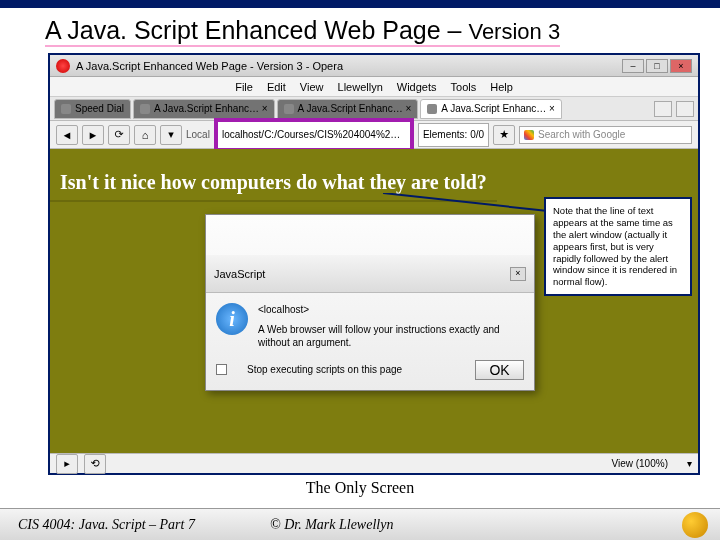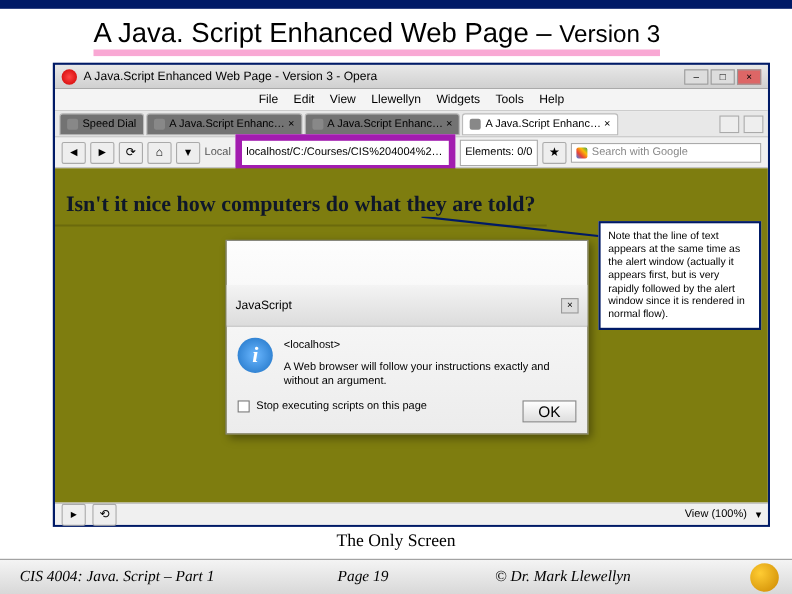--- a/index.html
+++ b/index.html
@@ -1,56 +1,56 @@
 <!DOCTYPE html>
 <html><head>
 <meta charset="utf-8">
 <style>
   * { box-sizing: border-box; margin: 0; padding: 0; }
   body { width: 720px; height: 540px; font-family: Arial, sans-serif; background: #fff; position: relative; overflow: hidden; }
   .slide-border { border-top: 8px solid #001a66; width: 100%; }
   .title-area { padding: 8px 30px 4px 45px; }
   .title { font-size: 25px; color: #000; }
   .title-v { font-size: 22px; }
-  .underline { border-bottom: 6px solid #f9a8d4; display: inline-block; margin-left: 40px; }
+  .underline { border-bottom: 2px solid #f9a8d4; display: inline-block; }
   .screenshot-wrap { border: 2px solid #001a66; margin: 2px 20px 0 48px; height: 422px; position: relative; background: #fff; }
   .browser-titlebar { height: 22px; background: linear-gradient(#e8e8e8,#d0d0d0); border-bottom: 1px solid #aaa; display: flex; align-items: center; padding: 0 6px; font-size: 11px; gap: 6px; }
   .opera-icon { width: 14px; height: 14px; background: radial-gradient(circle,#ff4444,#cc0000); border-radius: 50%; }
   .win-btns { margin-left: auto; display: flex; gap: 2px; }
   .win-btn { width: 22px; height: 14px; background: #ddd; border: 1px solid #999; font-size: 9px; text-align: center; line-height: 12px; }
   .win-btn.close { background: #d66; }
   .menubar { height: 20px; background: #f4f4f4; border-bottom: 1px solid #ccc; display: flex; gap: 14px; padding: 0 10px; font-size: 11px; align-items: center; justify-content: center; }
   .tabbar { height: 24px; background: #e8e8e8; border-bottom: 1px solid #bbb; display: flex; align-items: center; padding: 0 4px; gap: 2px; font-size: 10px; }
   .tab { background: #737373; border: 1px solid #bbb; padding: 2px 6px; height: 20px; display: flex; align-items: center; gap: 4px; border-radius: 3px 3px 0 0; }
   .tab.active { background: #fff; }
   .tab-icon { width: 10px; height: 10px; background: #888; border-radius: 2px; }
   .tabbar-right { margin-left: auto; display: flex; gap: 4px; }
   .sq-btn { width: 18px; height: 16px; background: #eee; border: 1px solid #aaa; }
   .addrbar { height: 28px; background: #f0f0f0; border-bottom: 1px solid #bbb; display: flex; align-items: center; padding: 0 6px; gap: 4px; font-size: 10px; }
   .nav-btn { width: 22px; height: 20px; background: #eee; border: 1px solid #aaa; border-radius: 2px; display: flex; align-items: center; justify-content: center; font-size: 11px; }
-  .addr-input { flex: 0 0 200px; height: 34px; border: 6px solid #a21caf; background: #fff; padding: 0 4px; font-size: 10px; display: flex; align-items: center; }
+  .addr-input { flex: 0 0 200px; height: 34px; border: 4px solid #a21caf; background: #fff; padding: 0 4px; font-size: 10px; display: flex; align-items: center; }
   .elem-box { height: 24px; border: 1px solid #aaa; background: #fff; padding: 0 4px; display: flex; align-items: center; font-size: 10px; }
   .search-box { flex: 1; height: 18px; border: 1px solid #aaa; background: #fff; padding: 0 4px; font-size: 10px; display: flex; align-items: center; gap: 4px; color: #888; }
   .g-icon { width: 10px; height: 10px; background: linear-gradient(45deg,#4285f4,#ea4335,#fbbc05,#34a853); border-radius: 2px; }
   .content-area { position: absolute; top: 94px; left: 0; right: 0; bottom: 20px; background: #7e7d0f; }
-  .headline { font-family: Georgia, serif; font-size: 20px; font-weight: bold; padding: 22px 10px 6px 10px; color: #0f172a; display: inline-block; border-bottom: 2px solid rgba(0,0,0,0.15); }
+  .headline { font-family: Georgia, serif; font-size: 20px; font-weight: bold; padding: 22px 10px 6px 10px; color: #ffffff; display: inline-block; border-bottom: 2px solid rgba(0,0,0,0.15); }
   .dialog { position: absolute; top: 65px; left: 155px; width: 330px; background: linear-gradient(#fdfdfd,#ececec); border: 1px solid #888; box-shadow: 3px 3px 8px rgba(0,0,0,0.4); }
   .dialog-title { height: 38px; background: linear-gradient(#f4f4f4,#dcdcdc); border-bottom: 1px solid #bbb; font-size: 11px; padding: 4px 8px; display: flex; align-items: center; margin-top: 40px; }
   .dialog-x { margin-left: auto; width: 16px; height: 14px; background: #ddd; border: 1px solid #999; font-size: 9px; text-align: center; }
   .dialog-body { padding: 10px 10px 4px 10px; display: flex; gap: 10px; font-size: 10px; }
   .info-icon { width: 32px; height: 32px; background: radial-gradient(circle,#6ab7ff,#1b6fc2); border-radius: 50%; color: #fff; font-family: Georgia, serif; font-style: italic; font-size: 20px; font-weight: bold; display: flex; align-items: center; justify-content: center; flex-shrink: 0; }
   .dialog-text { line-height: 1.35; }
   .dialog-text .host { margin-bottom: 6px; }
-  .dialog-foot { padding: 6px 10px 10px 10px; display: flex; font-size: 10px; gap: 6px; }
+  .dialog-foot { padding: 6px 10px 10px 10px; display: flex; align-items: center; font-size: 10px; gap: 20px; }
   .checkbox { width: 11px; height: 11px; border: 1px solid #777; background: #fff; }
   .ok-btn { margin-left: auto; width: 49px; height: 20px; background: linear-gradient(#fefefe,#dedede); border: 1px solid #888; font-size: 14px; }
   .callout { position: absolute; top: 48px; right: 6px; width: 148px; background: #fff; border: 2px solid #001a66; padding: 6px 7px; font-size: 9.5px; line-height: 1.25; }
   .arrow-line { position: absolute; top: 44px; right: 150px; width: 165px; height: 20px; }
   .statusbar { position: absolute; bottom: 0; left: 0; right: 0; height: 20px; background: #f0f0f0; border-top: 1px solid #bbb; display: flex; align-items: center; padding: 0 6px; font-size: 10px; gap: 6px; }
-  .statusbar .right { margin-left: auto; display: flex; align-items: center; gap: 8px; }
+  .statusbar .right { margin-left: auto; display: flex; align-items: center; gap: 19px; }
   .caption { text-align: center; font-size: 16px; margin-top: 0; padding: 4px 0 2px 0; font-family: "Times New Roman", serif; }
   .footer { position: absolute; bottom: 0; left: 0; right: 0; height: 32px; background: linear-gradient(#f4f4f4,#d8d8d8); border-top: 1px solid #999; display: flex; align-items: center; font-family: "Times New Roman", serif; font-style: italic; font-size: 14px; }
   .footer .c1 { width: 240px; padding-left: 18px; }
   .footer .c2 { width: 180px; text-align: center; }
   .footer .c3 { flex: 1; text-align: left; padding-left: 30px; }
   .logo { width: 26px; height: 26px; border-radius: 50%; background: radial-gradient(circle at 35% 35%, #ffcc33, #cc8800); margin-right: 12px; }
 </style>
 </head>
 <body>
 
@@ -165,17 +165,16 @@
       <span>View (100%)</span>
       <span>▾</span>
     </div>
   </div>
 
 </div>
 
 <div class="caption">The Only Screen</div>
 
 <div class="footer">
-  <div class="c1">CIS 4004: Java. Script – Part 1</div>
-  <div class="c2">Page 19</div>
+  <div class="c1">CIS 4004: Java. Script – Part 7</div>
   <div class="c3">© Dr. Mark Llewellyn</div>
   <div class="logo"></div>
 </div>
 
 </body></html>

